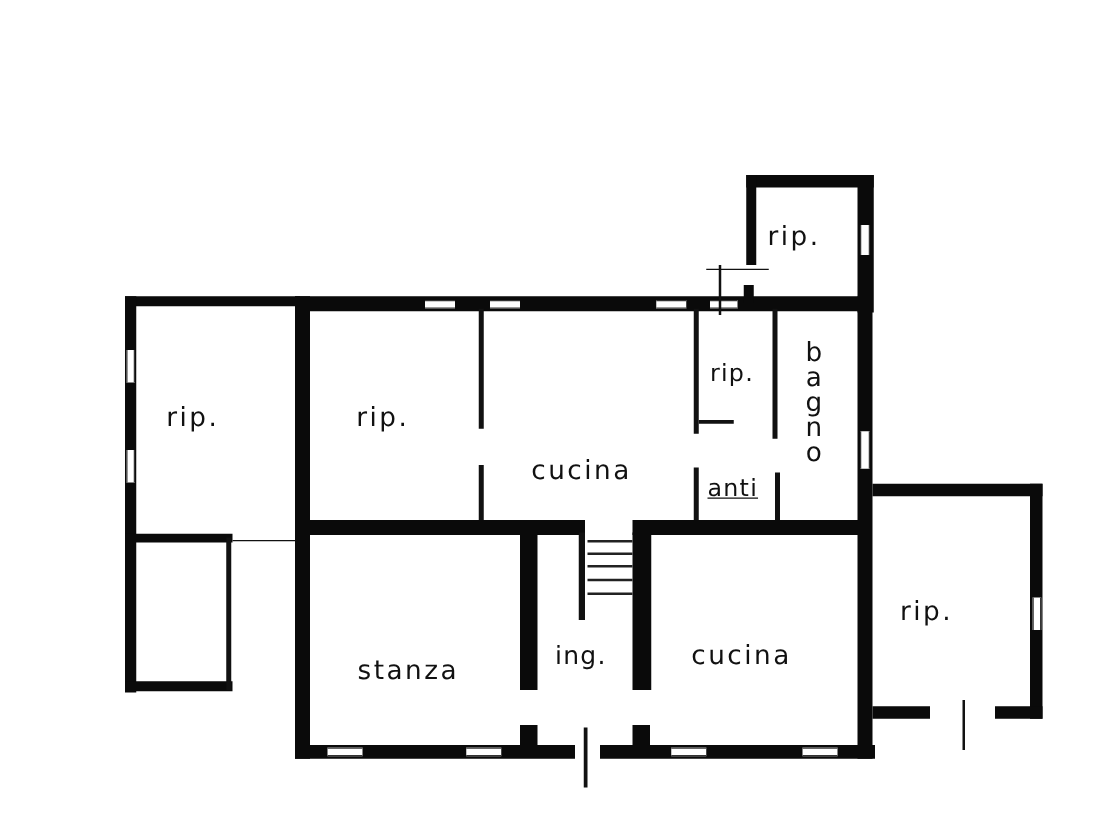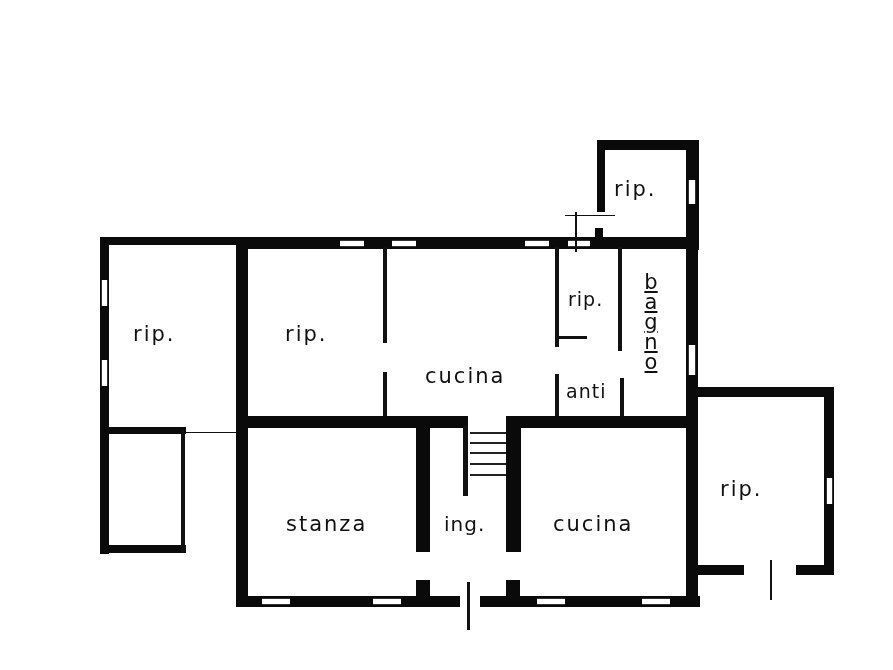--- a/index.html
+++ b/index.html
@@ -87,20 +87,20 @@
   <div class="wall" style="left:824px;top:387px;width:10px;height:188px;"></div>
   <div class="winv" style="left:826px;top:478px;width:5px;height:26px;"></div>
   <div class="wall" style="left:698px;top:565px;width:46px;height:10px;"></div>
   <div class="wall" style="left:796px;top:565px;width:38px;height:10px;"></div>
   <div class="thin" style="left:770px;top:560px;width:2px;height:40px;"></div>
 
   <div class="label" style="left:133px;top:322px;">rip.</div>
   <div class="label" style="left:285px;top:322px;">rip.</div>
   <div class="label" style="left:425px;top:324px;margin-top:40px;">cucina</div>
   <div class="label" style="left:568px;top:288px;font-size:19px;letter-spacing:1px;">rip.</div>
-  <div class="label-vert" style="left:641px;top:272px;text-decoration:underline;">bagno</div>
-  <div class="label" style="left:566px;top:380px;font-size:19px;letter-spacing:1px;">anti</div>
+  <div class="label-vert" style="left:641px;top:272px;">bagno</div>
+  <div class="label" style="left:566px;top:380px;font-size:19px;letter-spacing:1px;text-decoration:underline;">anti</div>
   <div class="label" style="left:614px;top:177px;">rip.</div>
-  <div class="label" style="left:286px;top:512px;">stanza</div>
+  <div class="label" style="left:286px;top:524px;">stanza</div>
   <div class="label" style="left:444px;top:512px;font-size:20px;letter-spacing:1px;">ing.</div>
   <div class="label" style="left:553px;top:512px;">cucina</div>
   <div class="label" style="left:720px;top:477px;">rip.</div>
 </div>
 
 </body></html>

